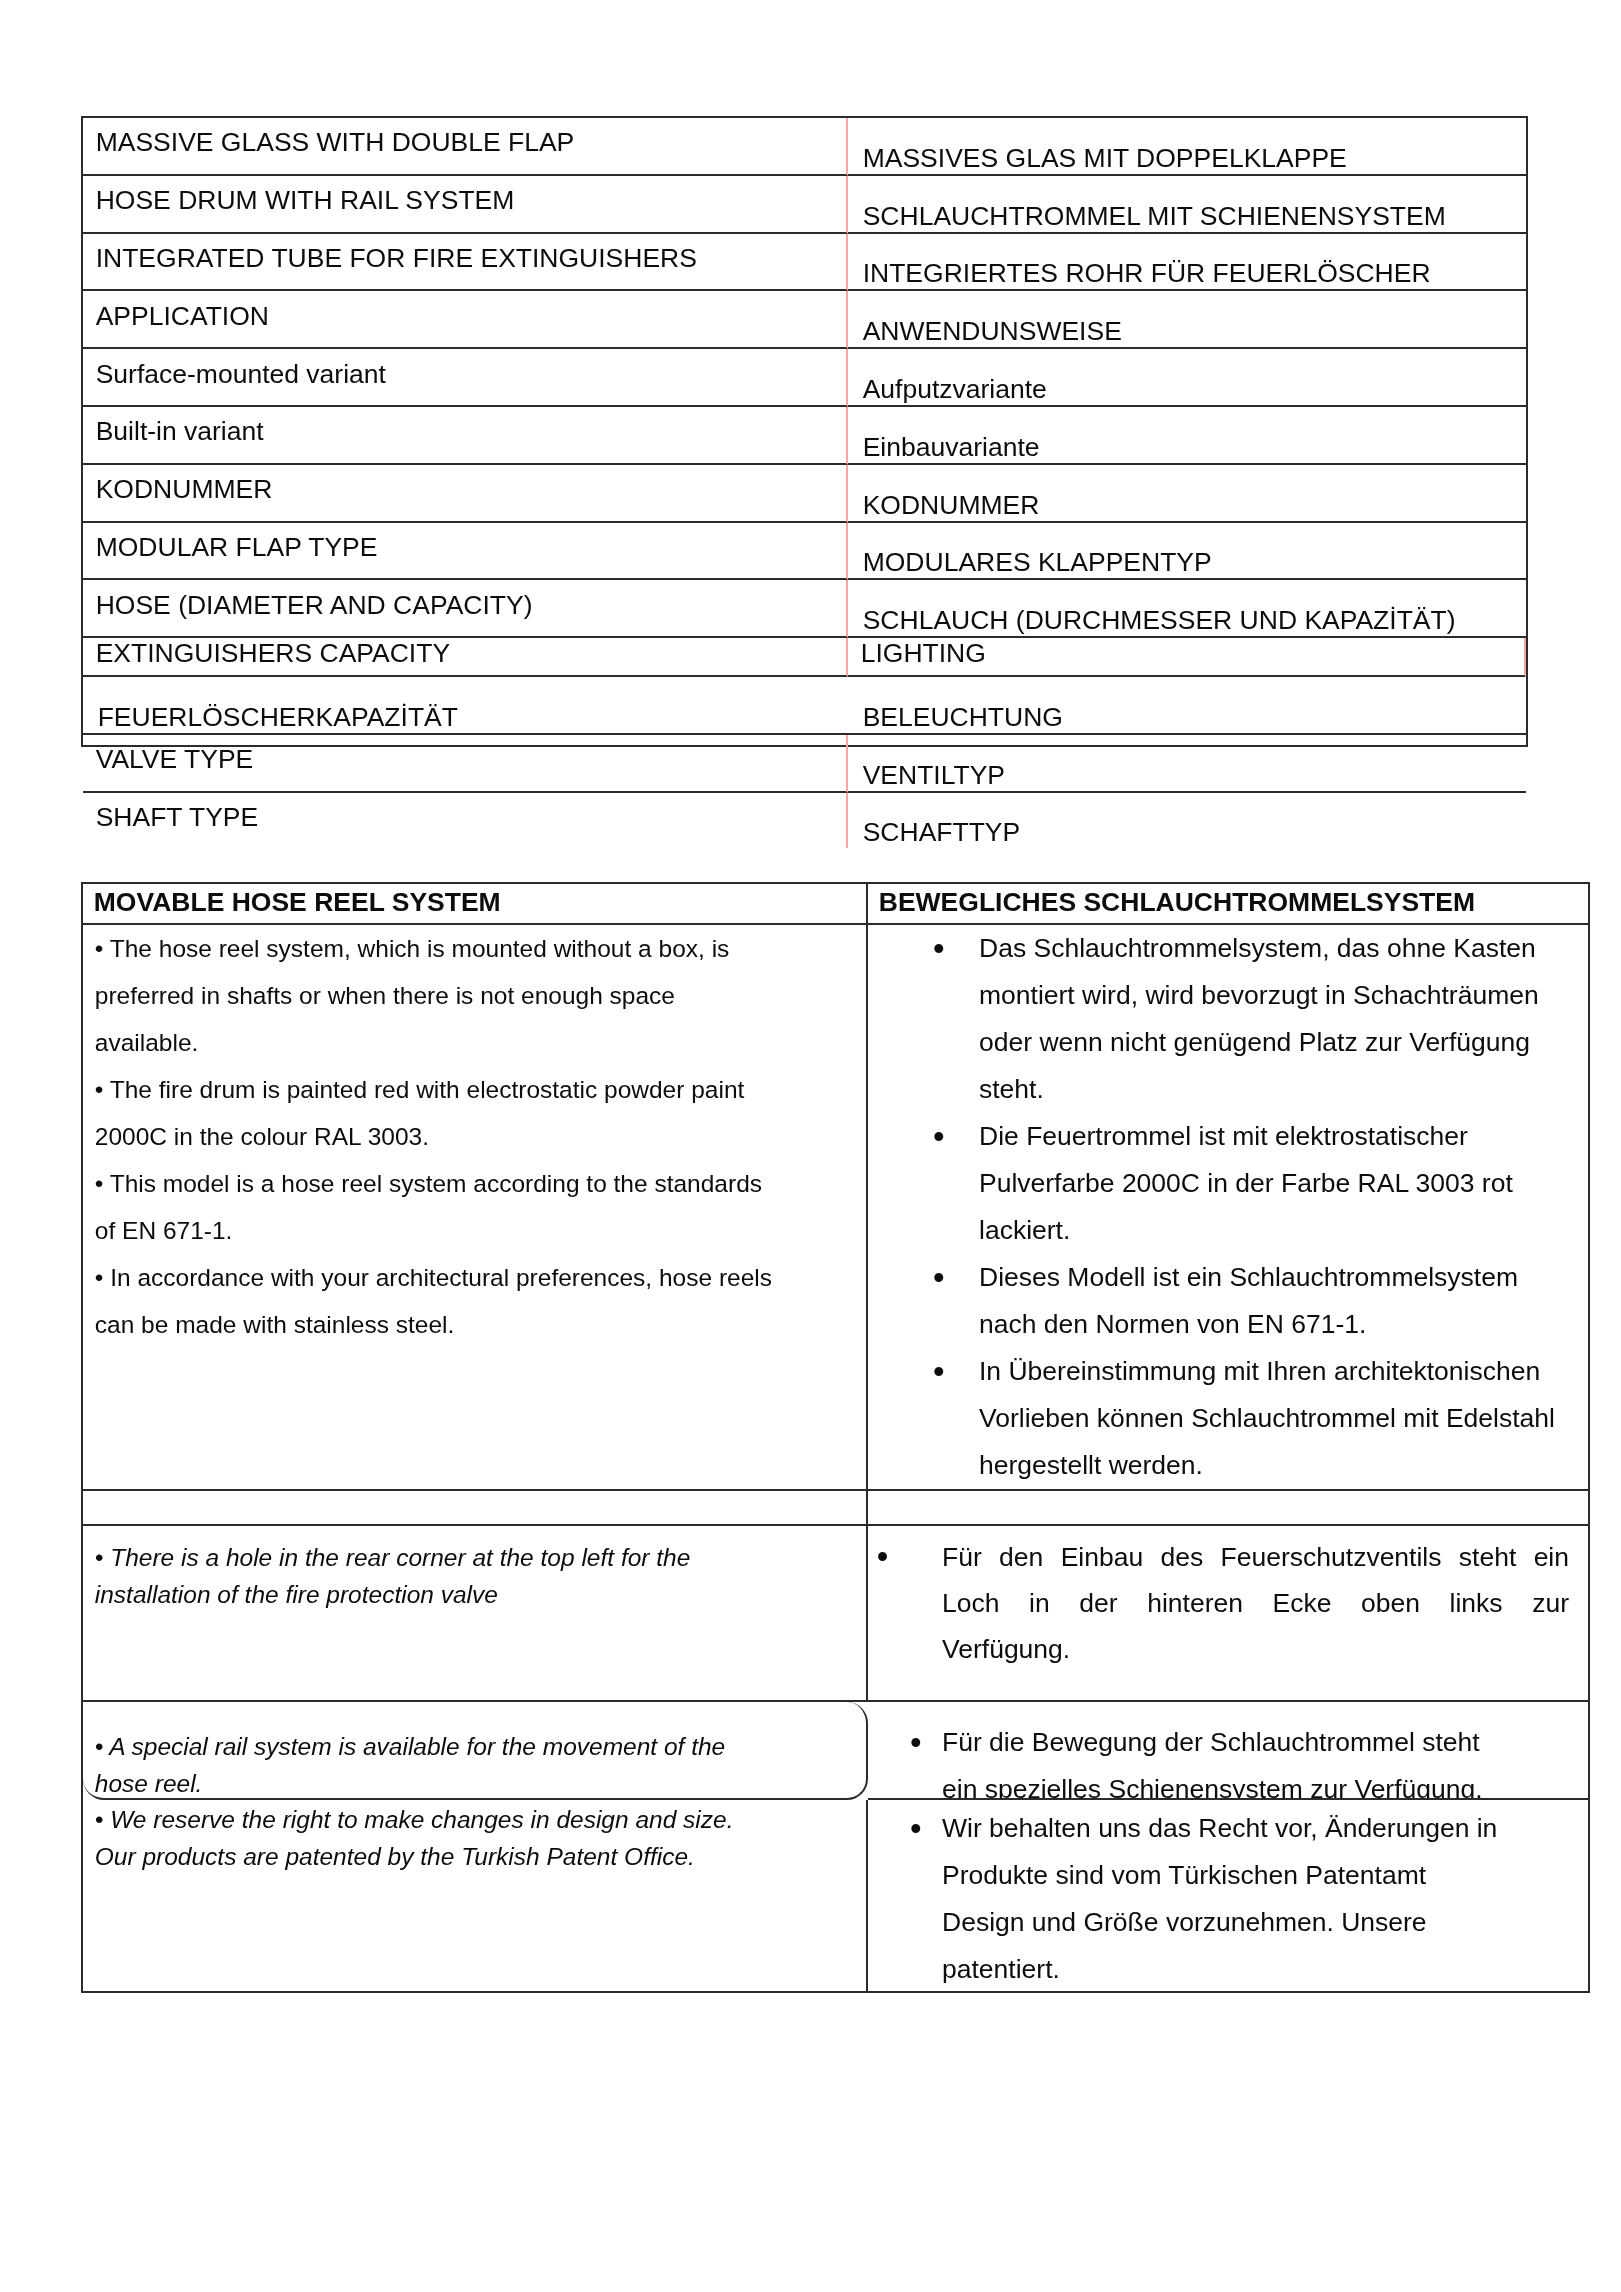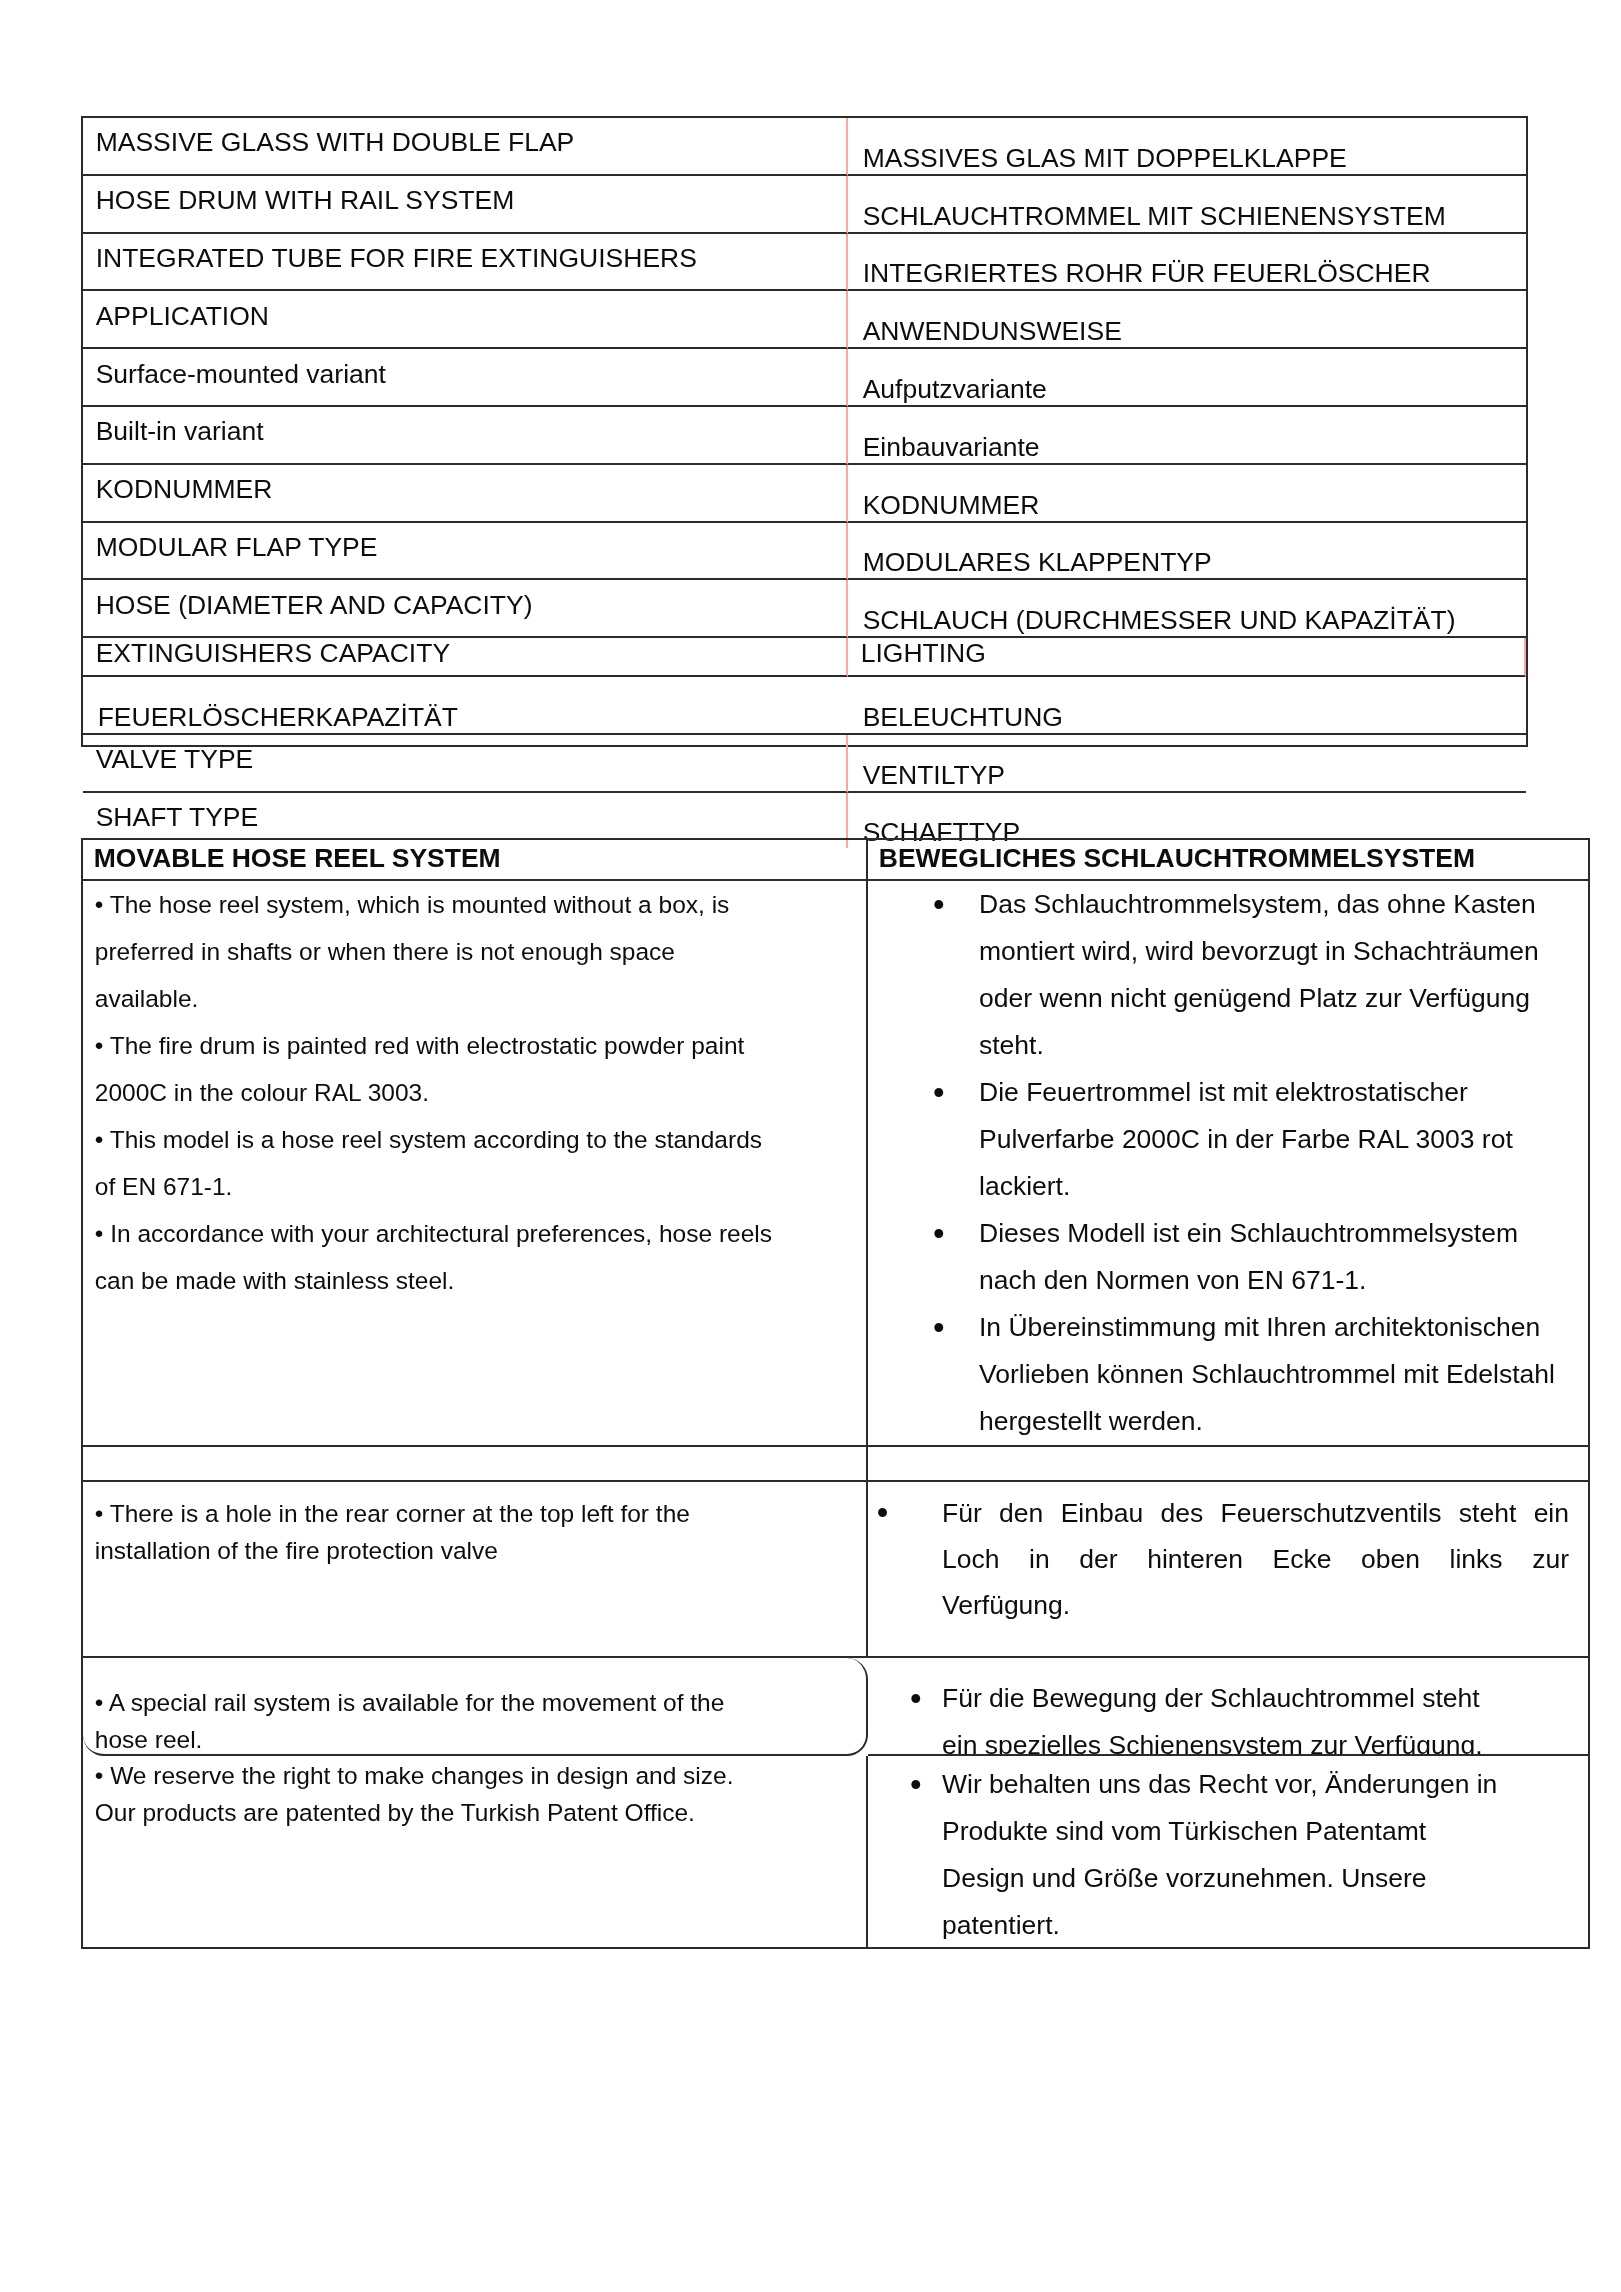--- a/index.html
+++ b/index.html
@@ -29,21 +29,21 @@
     white-space:nowrap;
     overflow:visible;
     box-sizing:border-box;
   }
   .spec-table .cell.en { border-right:2px solid #fca5a5; padding:0 9.8px 5.9px 12.7px; }
   .spec-table .cell.de { padding:8.8px 9.8px 0 14.7px;margin-top:16px; }
   .spec-table .cell.last { border-bottom:none; }
 
   
   .desc-table {
-    position:absolute; left:81px; top:838px;
+    position:absolute; left:81px; top:882px;
     width:1509px; height:1111px;
     border:2.9px solid #2b2b2b;
     box-sizing:border-box;
     display:grid;
     grid-template-columns:785px 1fr;
     grid-template-rows:41px 566px 35px 176px 98px 1fr;
   }
   .desc-table .cell {
     border-bottom:2px solid #2b2b2b;
     box-sizing:border-box;
@@ -54,21 +54,21 @@
 
   .hdr {
     display:flex; align-items:center;
     font-weight:bold; font-size:26.5px;
     padding:0 9.8px 2px 10.8px;
     white-space:nowrap;
   }
 
   .en-body { font-size:24.5px; padding-left:11.8px; }
   .en-body .line { line-height:47px; white-space:nowrap; }
-  .en-tight .line { line-height:37px; white-space:nowrap; }
+  .en-tight .line { line-height:37px; white-space:nowrap;font-style:italic; }
   .en-r3 { padding-top:12.7px; }
   .en-r4 { padding-top:26px;border-radius:21px; }
   .en-r5 { padding-top:1px; }
 
   .de-body { font-size:26.5px; }
   .de-item { position:relative; padding-left:111px; }
   .de-item .line { line-height:47px; white-space:nowrap; }
   .de-item .b {
     position:absolute; left:65px; top:0;
     font-size:33px; line-height:47px;

